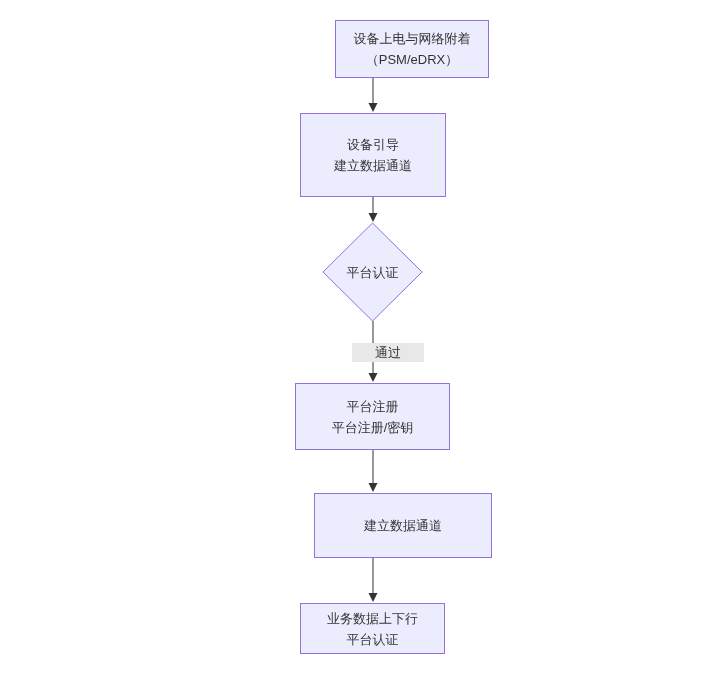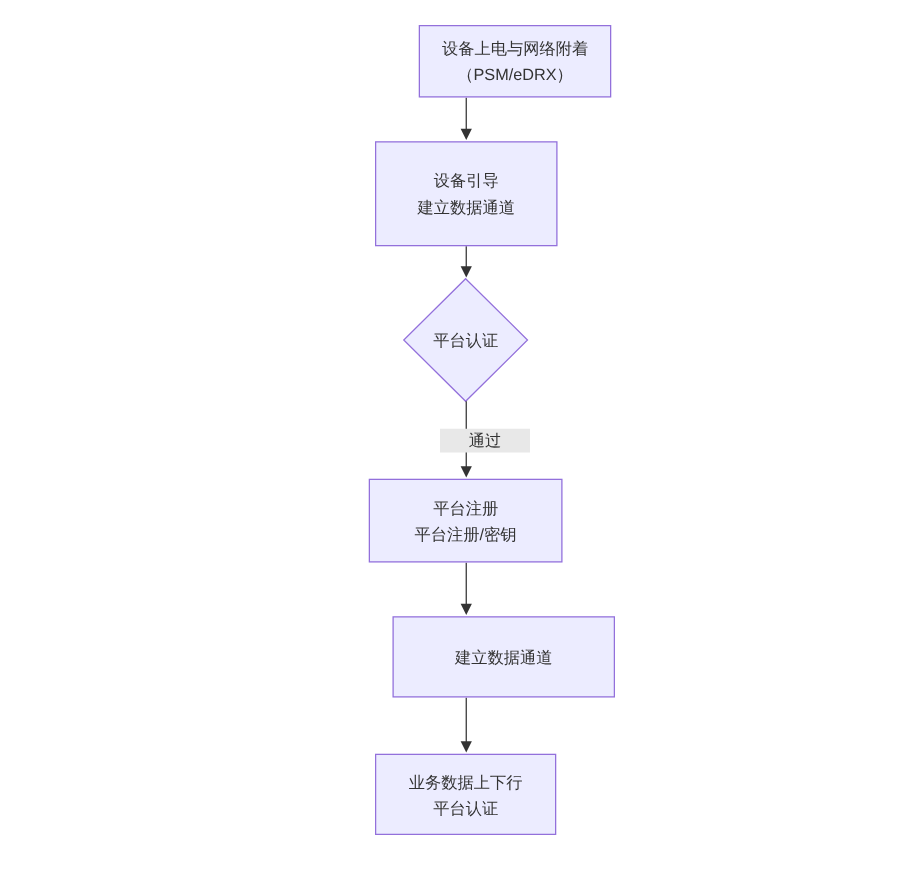--- a/index.html
+++ b/index.html
@@ -93,18 +93,18 @@
 
   <div class="node" style="left:295px;top:383px;width:155px;height:67px;">
     <span>平台注册</span>
     <span>平台注册/密钥</span>
   </div>
 
   <div class="node" style="left:314px;top:493px;width:178px;height:65px;">
     <span>建立数据通道</span>
   </div>
 
-  <div class="node" style="left:300px;top:603px;width:145px;height:65px;">
+  <div class="node" style="left:300px;top:603px;width:145px;height:51px;">
     <span>业务数据上下行</span>
     <span>平台认证</span>
   </div>
 
 </div>
 
 </body></html>

